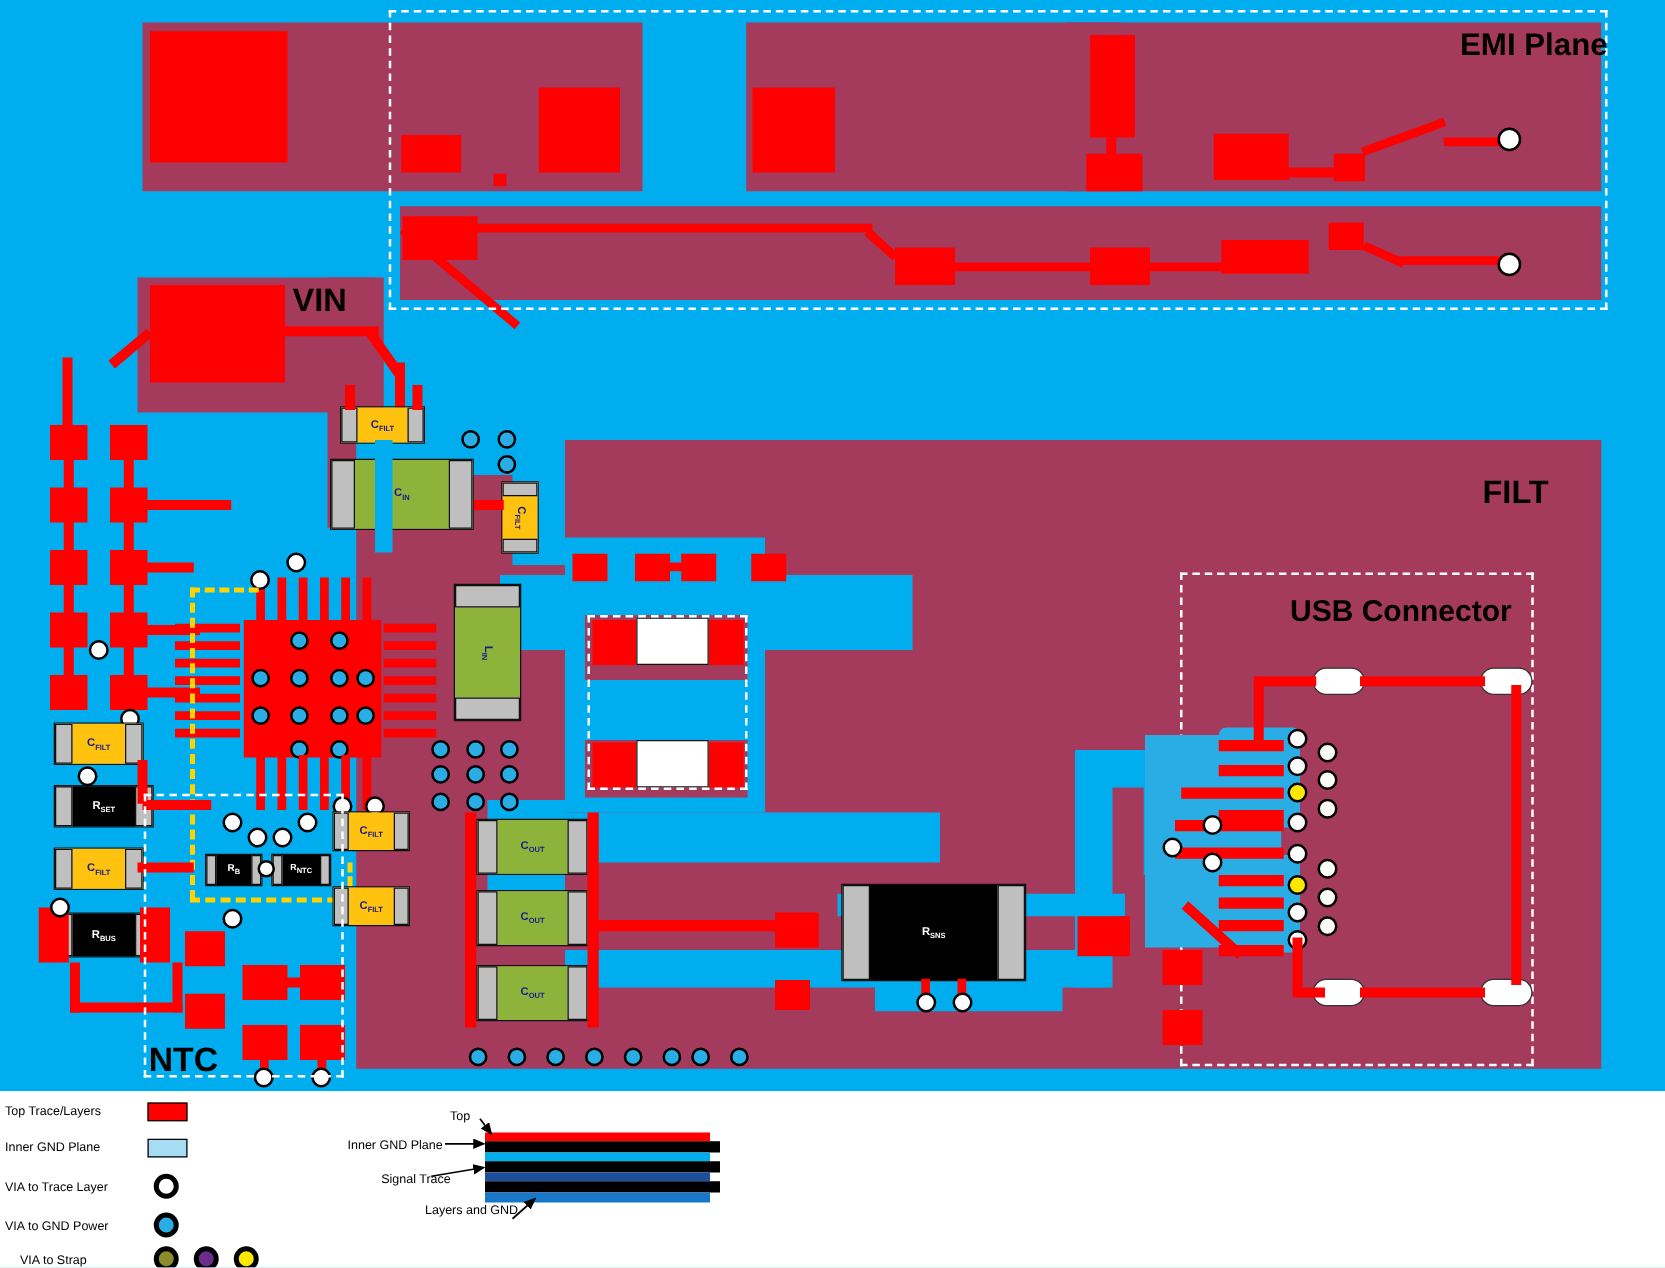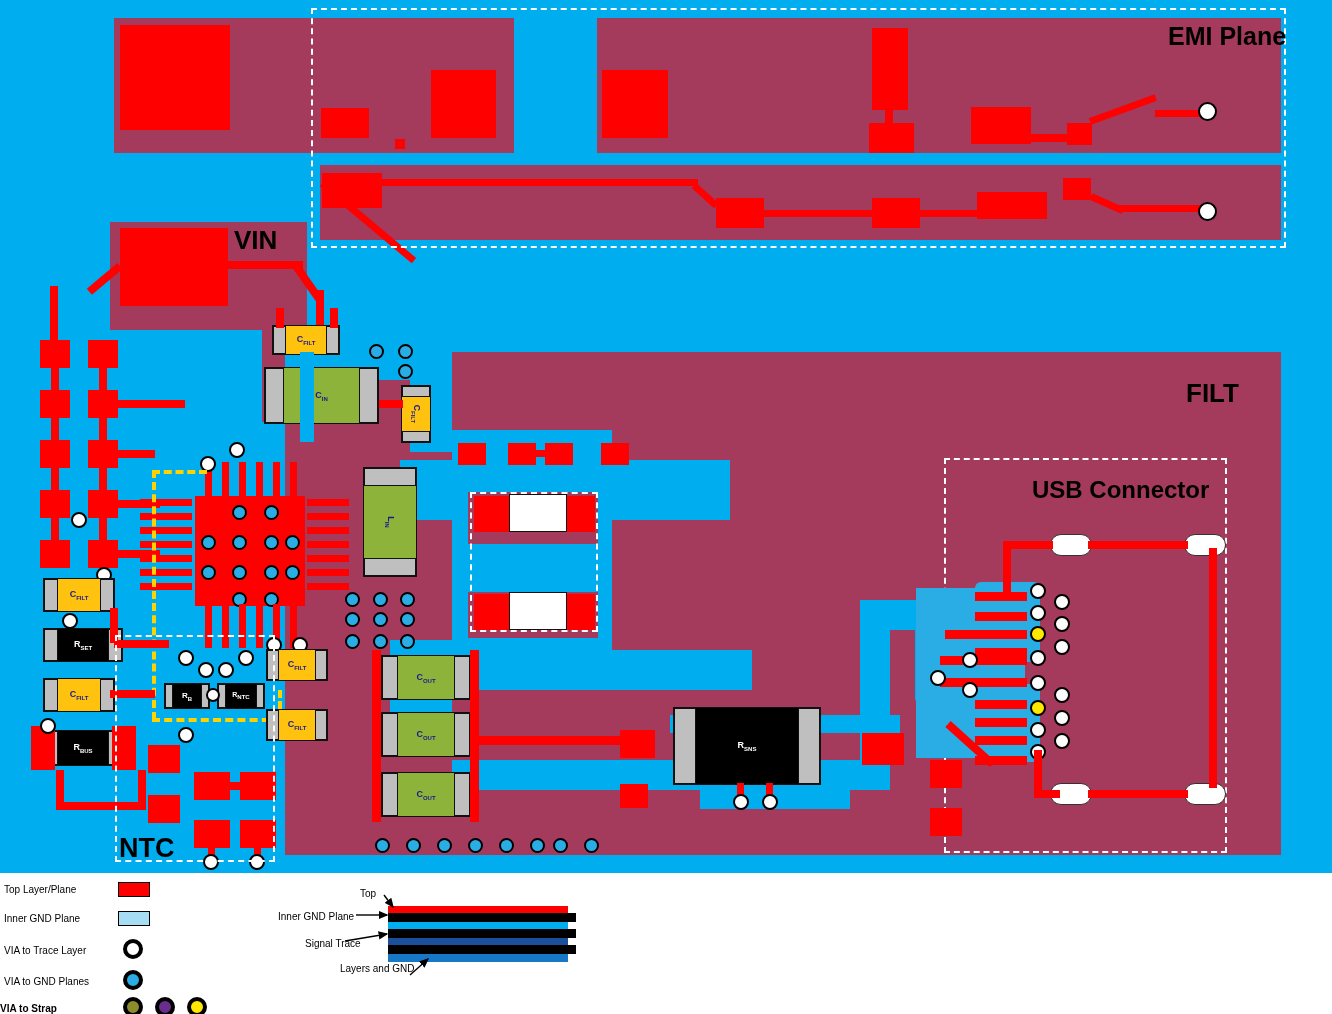--- a/index.html
+++ b/index.html
@@ -426,33 +426,33 @@
     <div class="lay red" style="left:1034px;top:750px;width:8px;height:42px;"></div>
     <div class="lay red" style="left:1034px;top:790px;width:26px;height:8px;"></div>
     <div class="lay red" style="left:930px;top:760px;width:32px;height:28px;"></div>
     <div class="lay red" style="left:930px;top:808px;width:32px;height:28px;"></div>
     <div class="lay red" style="left:948px;top:720px;width:60px;height:8px;transform:rotate(42deg);transform-origin:0 50%;"></div>
 
   </div>
 
   <div id="legend">
 
-    <div class="lg-row" style="left:4px;top:11px;">Top Layer/Plane</div>
+    <div class="lg-row" style="left:4px;top:11px;">Top Trace/Layers</div>
     <div class="sw sw-red" style="left:118px;top:9px;width:32px;height:15px;"></div>
 
     <div class="lg-row" style="left:4px;top:40px;">Inner GND Plane</div>
     <div class="sw sw-blue" style="left:118px;top:38px;width:32px;height:15px;"></div>
 
     <div class="lg-row" style="left:4px;top:72px;">VIA to Trace Layer</div>
     <div class="via via-sig" style="left:123px;top:66px;width:20px;height:20px;border-width:4px;"></div>
 
-    <div class="lg-row" style="left:4px;top:103px;">VIA to GND Planes</div>
+    <div class="lg-row" style="left:4px;top:103px;">VIA to GND Power</div>
     <div class="via via-gnd" style="left:123px;top:97px;width:20px;height:20px;border-width:4px;"></div>
 
-    <div class="lg-row" style="left:0;top:130px;font-weight:bold;">VIA to Strap</div>
+    <div class="lg-row" style="left:16px;top:130px;">VIA to Strap</div>
     <div class="via via-strap-o" style="left:123px;top:124px;width:20px;height:20px;border-width:4px;"></div>
     <div class="via via-strap-p" style="left:155px;top:124px;width:20px;height:20px;border-width:4px;"></div>
     <div class="via via-strap-y" style="left:187px;top:124px;width:20px;height:20px;border-width:4px;"></div>
 
     <div class="stk" style="left:388px;top:33px;width:180px;height:7px;background:#FF0000;"></div>
     <div class="stk" style="left:388px;top:40px;width:188px;height:9px;background:#000000;"></div>
     <div class="stk" style="left:388px;top:49px;width:180px;height:7px;background:#00AEEF;"></div>
     <div class="stk" style="left:388px;top:56px;width:188px;height:9px;background:#000000;"></div>
     <div class="stk" style="left:388px;top:65px;width:180px;height:7px;background:#1B4F9C;"></div>
     <div class="stk" style="left:388px;top:72px;width:188px;height:9px;background:#000000;"></div>

